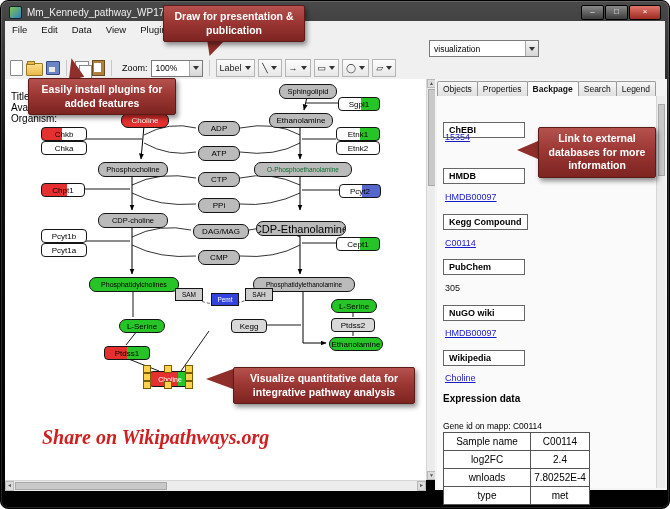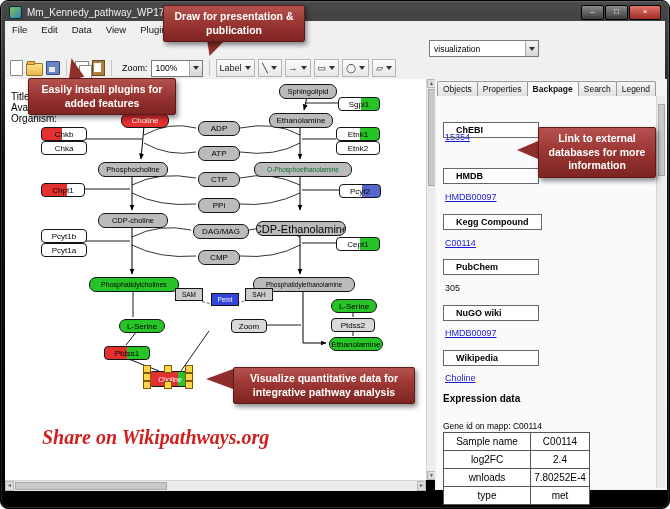--- a/index.html
+++ b/index.html
@@ -63,21 +63,21 @@
             line-height:7px;text-align:center}
   .sb-thumb{position:absolute;background:#c9c9c9;border:1px solid #a8a8a8}
   
   .panel{position:absolute;left:434px;top:78px;width:232px;height:411px;background:#f4f4f4}
   .tabrow{position:absolute;left:2px;top:2px;right:2px;height:15px;display:flex;border-bottom:1px solid #9a9a9a}
   .tab{padding:2px 5px;font-size:8.5px;background:linear-gradient(#f6f6f6,#e0e0e0);border:1px solid #9a9a9a;
        border-bottom:none;margin-right:-1px;border-radius:2px 2px 0 0;color:#111}
   .tab.active{background:#fafafa;font-weight:bold}
   .pcontent{position:absolute;left:2px;top:17px;right:11px;bottom:2px;background:#fafafa}
   .shead{position:absolute;left:6px;background:#fff;border:1px solid #666;font-weight:bold;font-size:9px;
-         padding:2px 12px;min-width:70px;color:#000}
+         padding:2px 5px;min-width:70px;color:#000}
   .slink{position:absolute;left:8px;font-size:9px;color:#1a1acc;text-decoration:underline;cursor:pointer}
   .sval{position:absolute;left:8px;font-size:9px;color:#111}
   .xhead{position:absolute;left:6px;font-weight:bold;font-size:10px;color:#000}
   .xgene{position:absolute;left:6px;font-weight:normal;font-size:8.5px;color:#000}
   table.xtable{position:absolute;left:6px;border-collapse:collapse}
   table.xtable td{border:1px solid #555;background:#fff;font-size:10px;text-align:center;height:15px;color:#000}
   .pscroll{position:absolute;right:2px;top:17px;bottom:2px;width:8px;background:#ececec;border-left:1px solid #d6d6d6}
   
   .statusbar{position:absolute;left:4px;right:4px;top:489px;height:16px;background:#f0f0f0;
              border-top:1px solid #cfcfcf;display:flex;align-items:center;font-size:8.5px;color:#333;padding-left:6px;
@@ -262,21 +262,21 @@
     <div class="node" style="left:189px;top:171px;width:40px">CMP</div>
     <div class="node green" style="left:80px;top:198px;width:88px;font-size:7px">Phosphatidylcholines</div>
     <div class="node" style="left:244px;top:198px;width:100px;font-size:6.5px">Phosphatidylethanolamine</div>
     <div class="node smallnode" style="left:166px;top:209px;width:26px">SAM</div>
     <div class="node smallnode" style="left:202px;top:214px;width:26px;background:#3344dd;color:#fff">Pemt</div>
     <div class="node smallnode" style="left:236px;top:209px;width:26px">SAH</div>
     <div class="node green" style="left:322px;top:220px;width:44px;height:12px">L-Serine</div>
     <div class="node gene grayg" style="left:322px;top:239px;width:42px">Ptdss2</div>
     <div class="node green" style="left:320px;top:258px;width:52px;height:12px">Ethanolamine</div>
     <div class="node green" style="left:110px;top:240px;width:44px;height:12px">L-Serine</div>
-    <div class="node gene grayg" style="left:222px;top:240px;width:34px">Zoom</div>
+    <div class="node gene grayg" style="left:222px;top:240px;width:34px">Kegg</div>
     <div class="node gene" style="left:95px;top:267px;width:44px;background:linear-gradient(to right,#e53030 0 50%,#27c427 50%)">Ptdss1</div>
     <div class="node gene" style="left:140px;top:292px;width:40px;height:14px;font-size:7px;color:#fff;background:linear-gradient(to right,#e53030 0 70%,#27c427 70%)">Choline</div>
 
     <div class="hdl" style="left:134px;top:286px"></div>
     <div class="hdl" style="left:155px;top:286px"></div>
     <div class="hdl" style="left:176px;top:286px"></div>
     <div class="hdl" style="left:134px;top:294px"></div>
     <div class="hdl" style="left:176px;top:294px"></div>
     <div class="hdl" style="left:134px;top:302px"></div>
     <div class="hdl" style="left:155px;top:302px"></div>

